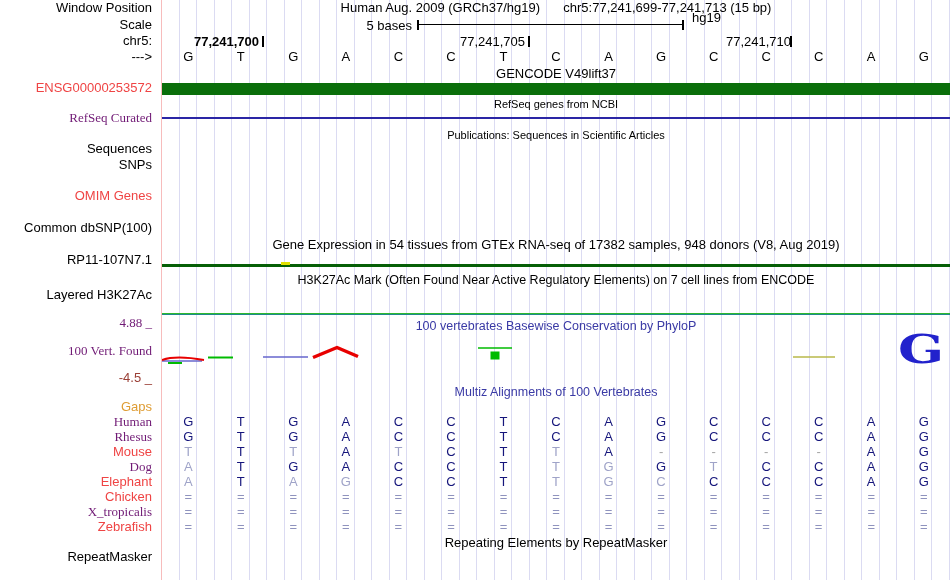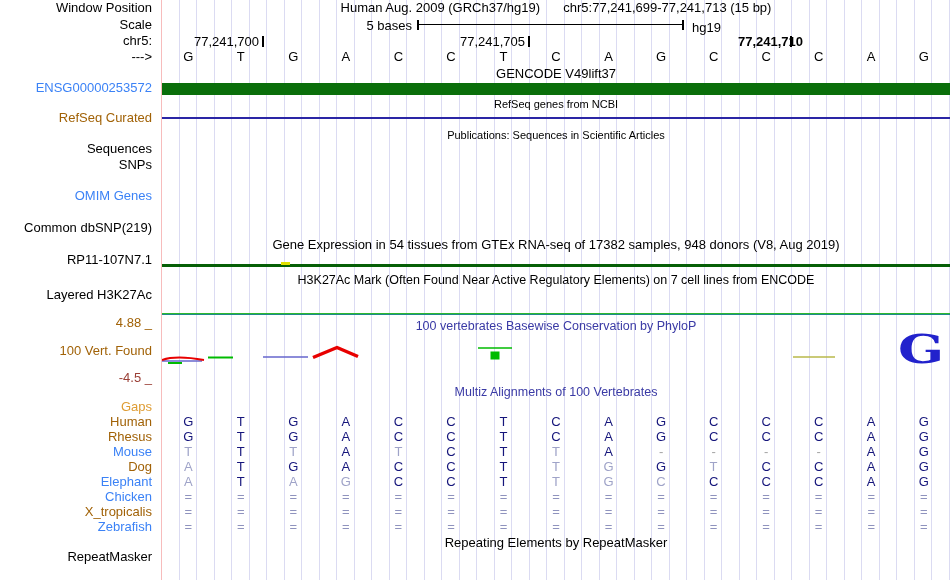--- a/index.html
+++ b/index.html
@@ -2,22 +2,22 @@
 <html><head>
 <meta charset="utf-8">
 <style>
   html,body{margin:0;padding:0;background:#fff;}
   #screen{position:relative;width:950px;height:580px;background:#fff;overflow:hidden;
           font-family:"Liberation Sans",sans-serif;font-size:13px;color:#000;}
   
   #labels{position:absolute;left:0;top:0;width:155px;height:580px;}
   .lbl{position:absolute;right:3px;white-space:nowrap;font-size:13px;line-height:14px;}
   .lbl.black{color:#000;}
-  .lbl.green{color:#3b82f6;}
-  .lbl.navy{color:#a16207;}
+  .lbl.green{color:#ef4444;}
+  .lbl.navy{color:#701a75;font-family:Liberation Serif, serif;}
   .lbl.orange{color:#de9c33;}
   .lbl.maroon{color:#9b4037;}
   
   #plot{position:absolute;left:162px;top:0;width:788px;height:580px;}
   .vline{position:absolute;top:0;width:1px;height:580px;background:#dbdbf2;}
   #origin-line{position:absolute;left:161px;top:0;width:1px;height:580px;background:#f7bcbc;}
   .ctitle{position:absolute;left:0;width:788px;text-align:center;white-space:nowrap;line-height:13px;}
   .sz11{font-size:11px;}
   .sz13{font-size:13px;}
   .blue{color:#3a3aa5;}
@@ -44,21 +44,21 @@
   <div id="labels">
       <div class="lbl black" style="top: 1px;">Window Position</div>
       <div class="lbl black" style="top: 18px;">Scale</div>
       <div class="lbl black" style="top: 34px;">chr5:</div>
       <div class="lbl black" style="top: 50px;">---&gt;</div>
       <div class="lbl green" style="top: 81px;">ENSG00000253572</div>
       <div class="lbl navy" style="top: 111px;">RefSeq Curated</div>
       <div class="lbl black" style="top: 142px;">Sequences</div>
       <div class="lbl black" style="top: 158px;">SNPs</div>
       <div class="lbl green" style="top: 189px;">OMIM Genes</div>
-      <div class="lbl black" style="top: 221px;">Common dbSNP(219)</div>
+      <div class="lbl black" style="top: 221px;">Common dbSNP(100)</div>
       <div class="lbl black" style="top: 253px;">RP11-107N7.1</div>
       <div class="lbl black" style="top: 288px;">Layered H3K27Ac</div>
       <div class="lbl navy" style="top: 316px;">4.88 _</div>
       <div class="lbl navy" style="top: 344px;">100 Vert. Found</div>
       <div class="lbl maroon" style="top: 371px;">-4.5 _</div>
       <div class="lbl orange" style="top: 400px;">Gaps</div>
       <div class="lbl navy" style="top: 415px;">Human</div>
       <div class="lbl navy" style="top: 430px;">Rhesus</div>
       <div class="lbl green" style="top: 445px;">Mouse</div>
       <div class="lbl navy" style="top: 460px;">Dog</div>
@@ -123,28 +123,28 @@
     <div class="ctitle sz13" style="top:1px;">
       <span>Human Aug. 2009 (GRCh37/hg19)</span>
       <span style="display:inline-block;width:16px;"></span>
       <span>chr5:77,241,699-77,241,713 (15 bp)</span>
     </div>
 
     <div style="position:absolute;left:150px;top:18px;width:100px;text-align:right;" class="sz13">5 bases</div>
     <div id="scalebar"></div>
     <div class="scaletick" style="left:255px;"></div>
     <div class="scaletick" style="left:520px;"></div>
-    <div style="position:absolute;left:530px;top:20px;text-align:center;" class="sz13">hg19</div>
+    <div style="position:absolute;left:530px;top:10px;text-align:center;" class="sz13">hg19</div>
 
     <div id="ruler">
-        <div class="rnum" style="left: 0px; width: 97px;">77,241,700</div>
+        <div class="rnum" style="left: 0px; width: 97px; font-weight: bold;">77,241,700</div>
         <div class="rtick" style="left: 100px;"></div>
         <div class="rnum" style="left: 0px; width: 363px;">77,241,705</div>
         <div class="rtick" style="left: 366px;"></div>
-        <div class="rnum" style="left: 16px; width: 625px; font-weight: bold;">77,241,710</div>
+        <div class="rnum" style="left: 4px; width: 625px;">77,241,710</div>
         <div class="rtick" style="left: 628px;"></div>
       </div>
 
     <div class="baserow" style="top:50px;" id="bases">
         <span>G</span>
         <span>T</span>
         <span>G</span>
         <span>A</span>
         <span>C</span>
         <span>C</span>

